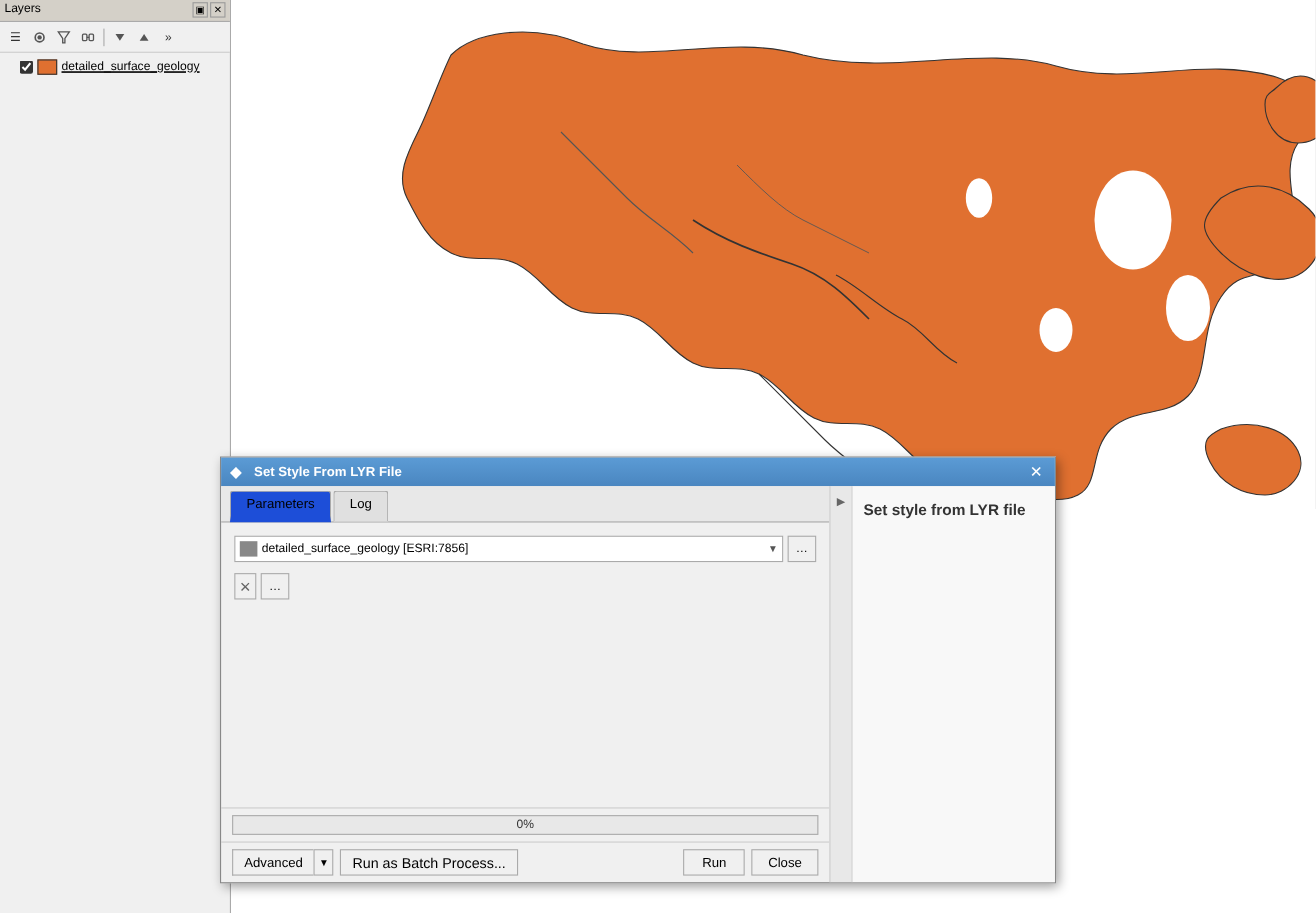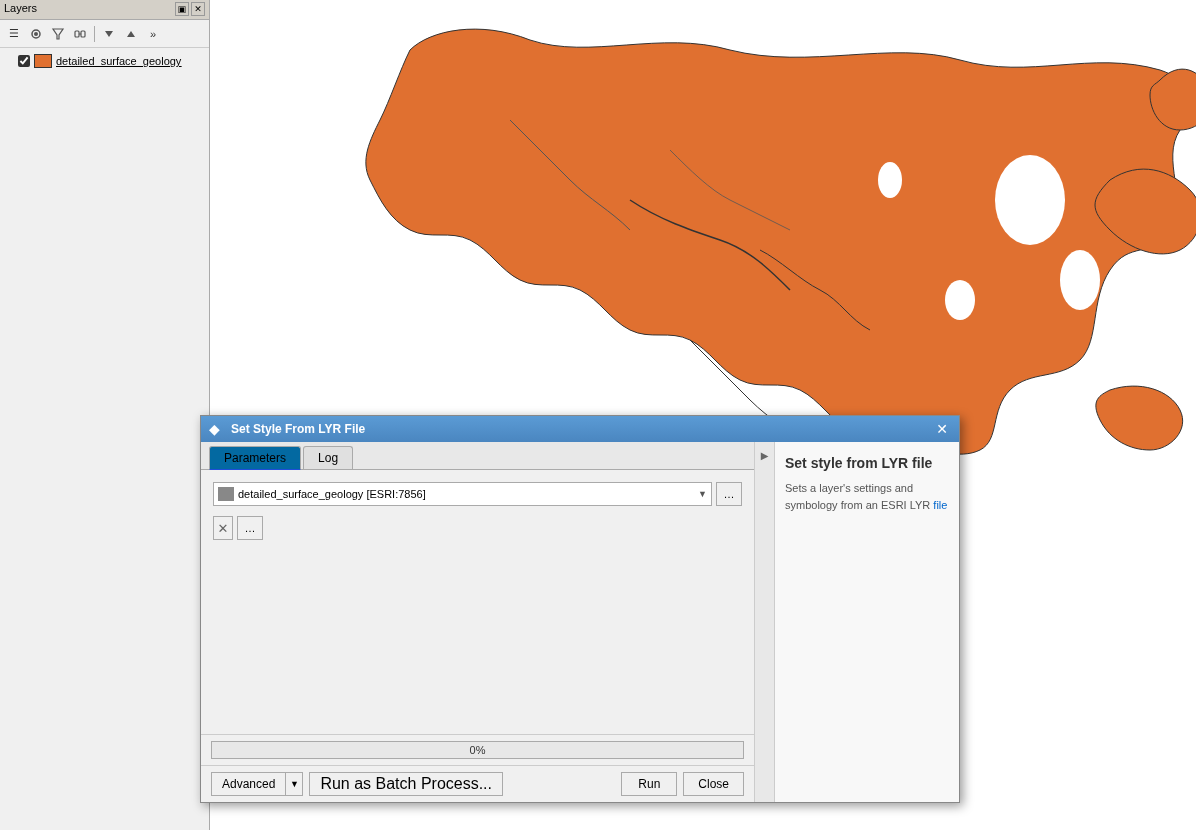--- a/index.html
+++ b/index.html
@@ -225,22 +225,22 @@
       padding: 4px 14px;
       font-size: 12px;
       border: 1px solid #aaa;
       border-bottom: none;
       background: #e0e0e0;
       cursor: pointer;
       border-radius: 3px 3px 0 0;
     }
 
     .dialog-tab.active {
-      background: #0369a1;
-      border-bottom: 1px solid #1d4ed8;
+      background: #1d4ed8;
+      border-bottom: 6px solid #1d4ed8;
       margin-bottom: -1px;
       z-index: 1;
     }
 
     
     .dialog-sidebar {
       width: 20px;
       background: #e8e8e8;
       border-left: 1px solid #ccc;
       display: flex;
@@ -449,21 +449,21 @@
       display: flex;
       align-items: center;
       justify-content: center;
     }
 
     .batch-btn {
       height: 24px;
       padding: 0 10px;
       background: #f0f0f0;
       border: 1px solid #aaa;
-      font-size: 16px;
+      font-size: 13px;
       cursor: pointer;
       display: flex;
       align-items: center;
     }
 
     .spacer { flex: 1; }
 
     .run-btn {
       height: 24px;
       padding: 0 16px;
@@ -634,21 +634,17 @@
           <button class="close-btn">Close</button>
         </div>
       </div>
 
       <div class="dialog-sidebar">
         <span class="collapse-arrow">▶</span>
       </div>
 
       <div class="dialog-info-panel">
         <div class="info-title">Set style from LYR file</div>
-        <div class="info-desc">
-          <span>Sets a layer's settings and symbology from an ESRI LYR </span>
-          <a href="#">file</a>
-        </div>
       </div>
     </div>
   </div>
 
 </div>
 
 </body></html>

